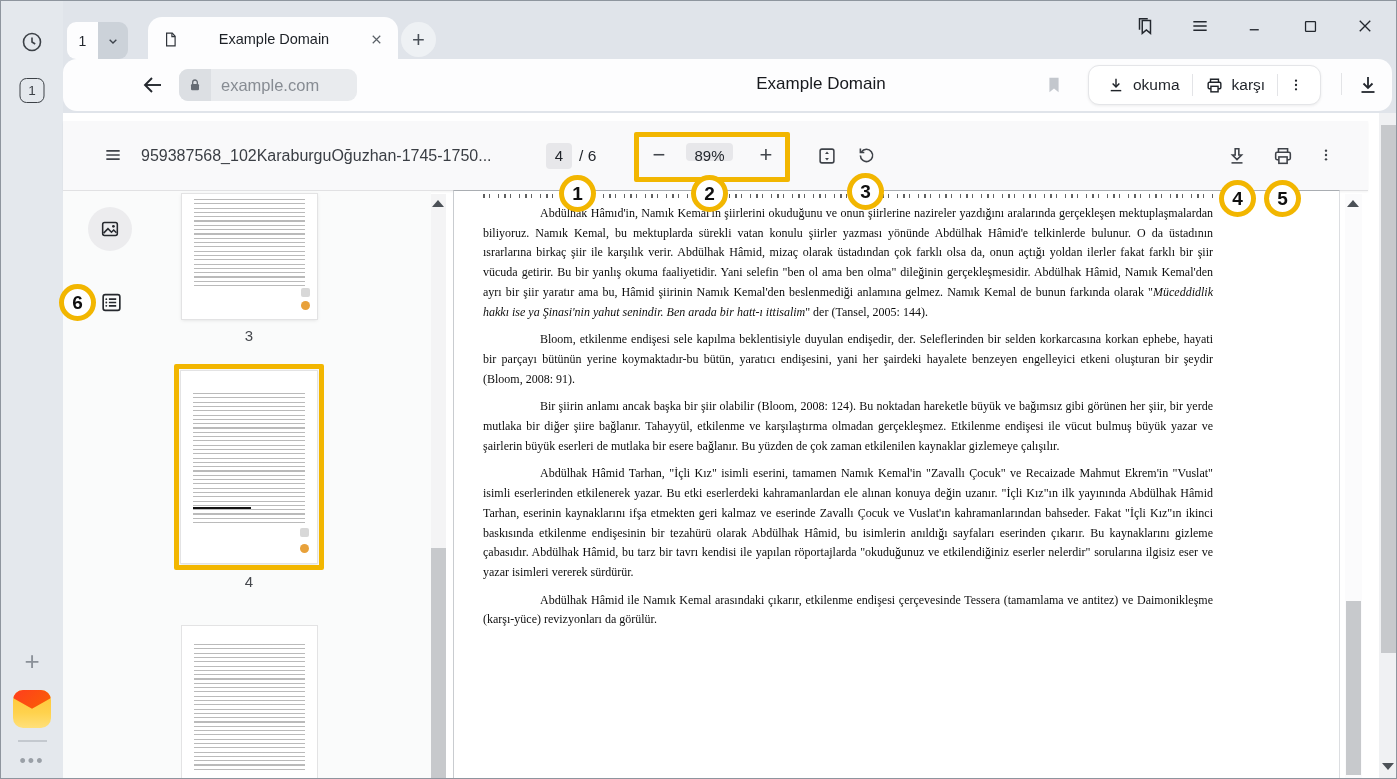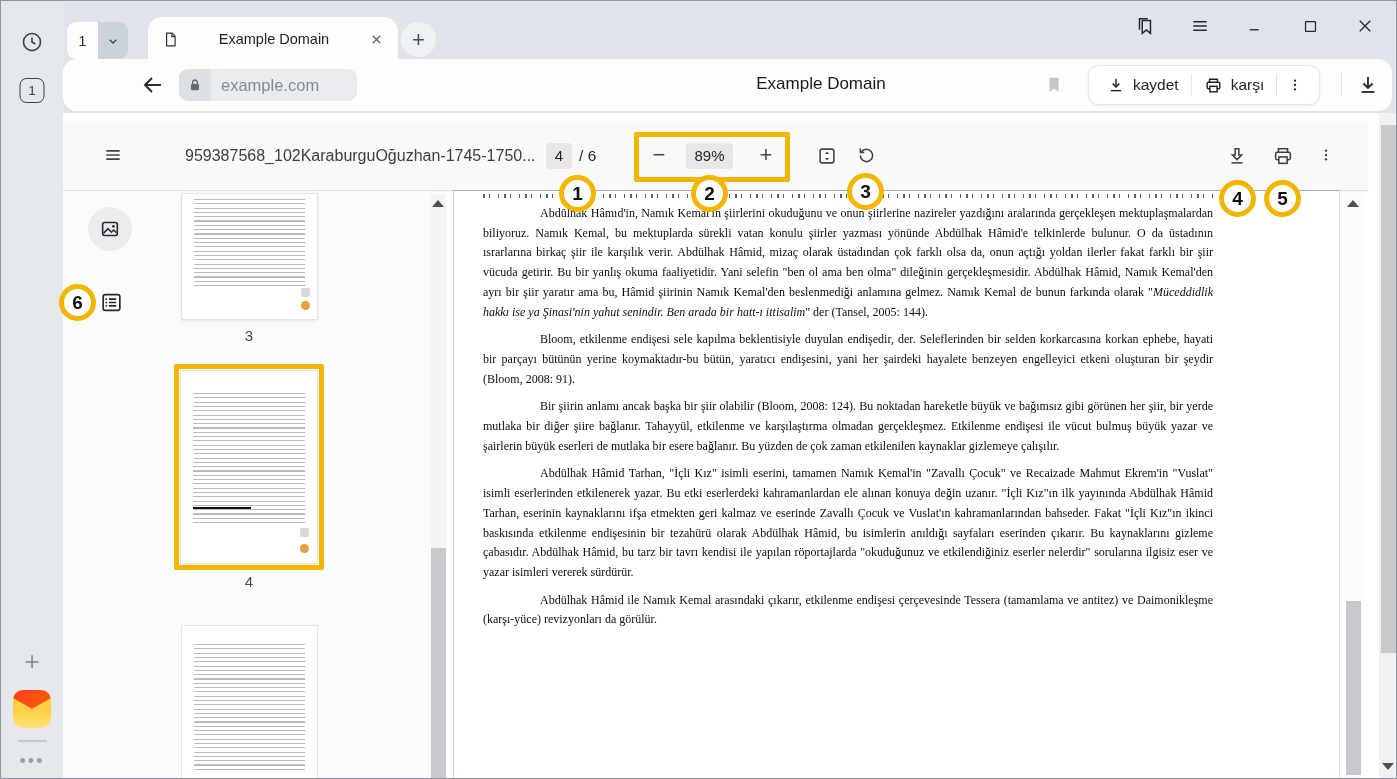--- a/index.html
+++ b/index.html
@@ -43,25 +43,25 @@
     padding:0 6px; }
   .action-item { display:flex; align-items:center; gap:8px; padding:0 12px; font-size:15.5px; color:#1f2329; height:100%; }
   .v-div { width:1px; height:22px; background:#e3e4e7; }
 
   
   .webpage { left:62px; top:112px; width:1335px; height:667px; background:#fff; }
   .pdf-toolbar { left:62px; top:120px; width:1305px; height:70px; background:#f9f9fa;
     border-bottom:1px solid #e1e1e3; box-shadow:0 1px 2px rgba(0,0,0,.05); }
   .pdf-toolbar .icon-btn { position:absolute; color:#3f4349; display:flex; align-items:center; justify-content:center; }
   .fname { left:78px; top:26px; width:400px; font-size:16px; color:#3a3e44; white-space:nowrap;
-    overflow:hidden; text-overflow:ellipsis;margin-left:44px; }
+    overflow:hidden; text-overflow:ellipsis; }
   .pg-pill, .zoom-pill { background:#e7e7ea; border-radius:4px; color:#1f2329; text-align:center; }
   .pg-pill { left:483px; top:22px; width:26px; height:26px; font-size:15px; line-height:26px; }
   .pg-rest { left:516px; top:26px; font-size:15.5px; color:#1f2329; }
-  .zoom-pill { left:623px; top:22px; width:47px; height:26px; font-size:15px; line-height:26px; }
+  .zoom-pill { left:623px; top:22px; width:47px; height:18px; font-size:15px; line-height:26px; }
   .zoom-btn { position:absolute; top:16px; width:36px; height:36px; display:flex; align-items:center;
     justify-content:center; font-size:22px; color:#43474d; }
 
   
   .thumb-panel { left:62px; top:190px; width:368px; height:589px; background:#fafbfb; }
   .round-btn { position:absolute; width:44px; height:44px; border-radius:50%; background:#ececee;
     display:flex; align-items:center; justify-content:center; color:#26292e; }
   .fakepage { position:absolute; background:#fff; box-shadow:0 0 0 1px #e3e3e4, 0 1px 4px rgba(0,0,0,.13); }
   .fakelines { position:absolute; background:repeating-linear-gradient(180deg,#a9a9a9 0 1.1px, transparent 1.1px 4.3px); opacity:.8; }
   .thumb-caption { position:absolute; font-size:15px; color:#46494e; text-align:center; width:136px; }
@@ -207,21 +207,21 @@
           <path d="M7 4h10v16l-5-4.2L7 20z" fill="#c3c7cd"></path>
         </svg>
     </div>
     <div class="abs action-pill">
       <div class="action-item">
         <svg width="18" height="18" viewBox="0 0 24 24" fill="none" stroke="#1f2329" stroke-width="1.9">
           <path d="M12 3.5V14"></path>
             <path d="M7.5 10L12 14.5 16.5 10"></path>
             <path d="M5 19.5h14"></path>
         </svg>
-        <span>kaydet</span>
+        <span>okuma</span>
       </div>
       <div class="v-div"></div>
       <div class="action-item">
         <svg width="19" height="19" viewBox="0 0 24 24" fill="none" stroke="#1f2329" stroke-width="1.8">
           <path d="M7 8V4h10v4"></path>
             <rect x="4" y="8" width="16" height="8" rx="1.5"></rect>
             <rect x="7.5" y="13" width="9" height="7" fill="#fff"></rect>
         </svg>
         <span>karşı</span>
       </div>

